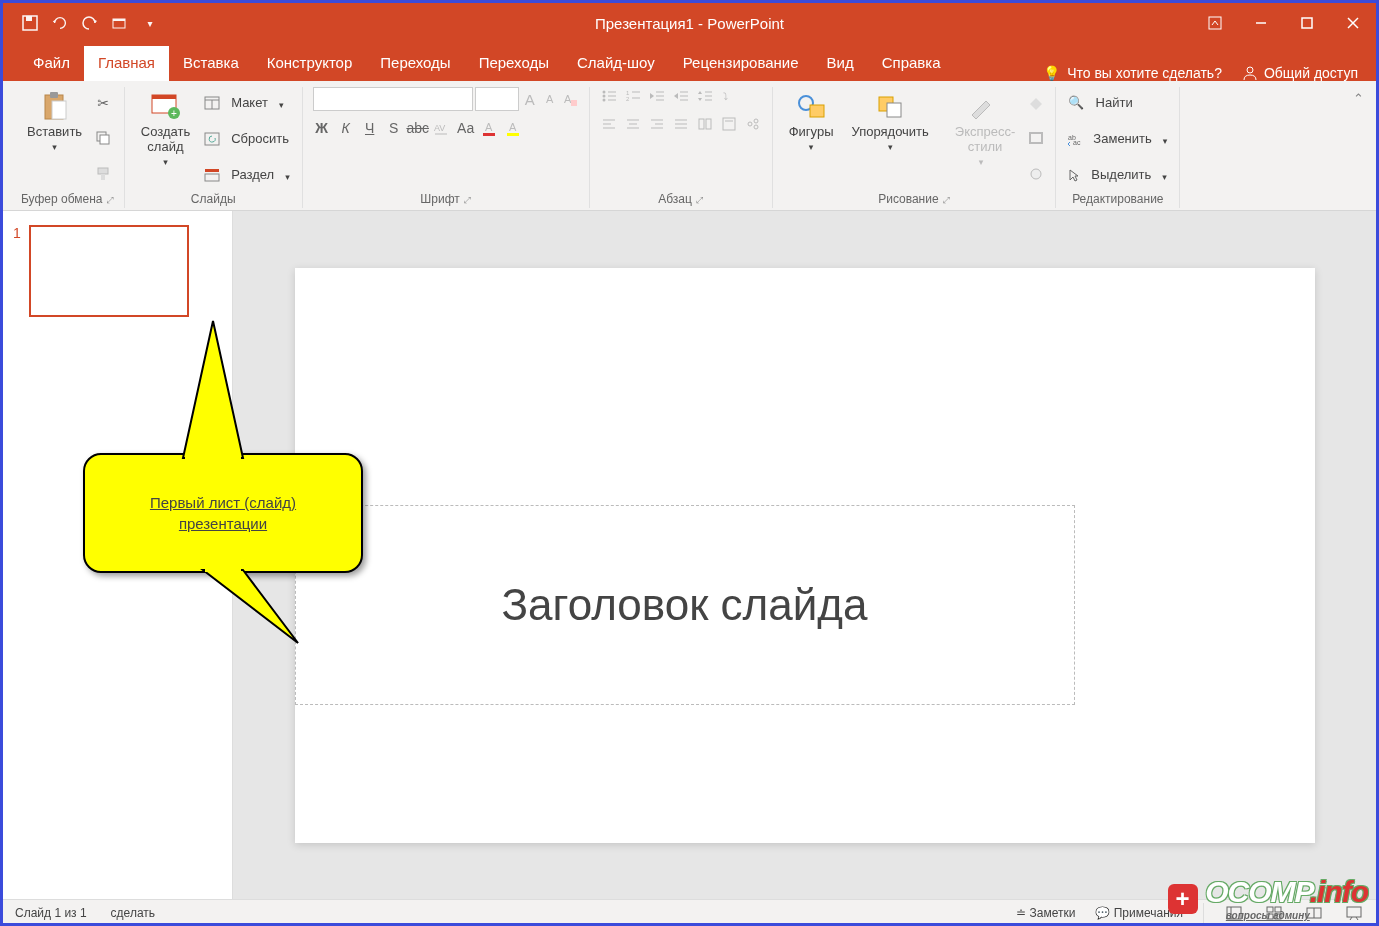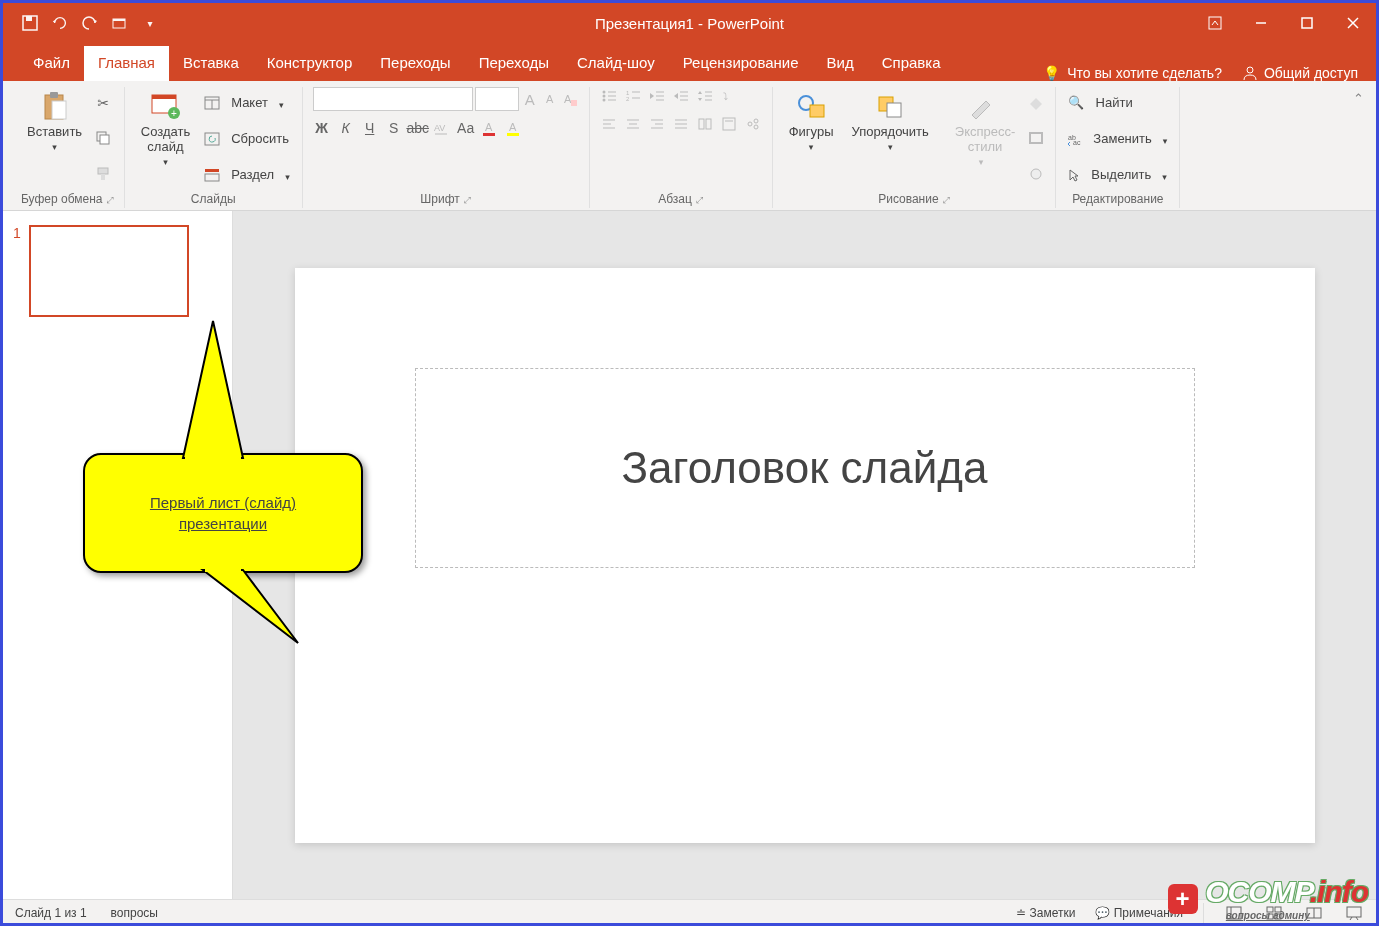--- a/index.html
+++ b/index.html
@@ -29,21 +29,21 @@
 .font-size { width:44px; height:24px; border:1px solid #ccc; background:#fff; }
 .btn-row { display:flex; gap:6px; align-items:center; }
 .ico-s { width:18px; height:18px; display:flex; align-items:center; justify-content:center; color:#666; font-size:14px; }
 .dim { color:#bbbbbb; }
 .workspace { display:flex; height:688px; background:#e6e6e6; }
 .thumbs { width:230px; background:#fff; border-right:1px solid #ddd; padding:14px 10px; }
 .thumb-wrap { display:flex; gap:8px; }
 .thumb-num { font-size:14px; color:#d24726; }
 .thumb { width:160px; height:92px; border:2px solid #d24726; background:#fff; }
 .canvas-area { flex:1; display:flex; align-items:center; justify-content:center; position:relative; }
-.slide { width:1020px; height:575px; background:#fff; box-shadow:0 2px 8px rgba(0,0,0,.15); display:flex; flex-direction:column; align-items:center; padding-top:100px; }
+.slide { width:1020px; height:575px; background:#fff; box-shadow:0 2px 8px rgba(0,0,0,.15); display:flex; align-items:center; padding-top:100px; }
 .ph { border:1px dashed #bbb; width:780px; display:flex; align-items:center; justify-content:center; text-align:center; }
 .ph-title { height:200px; font-size:44px; color:#444; font-weight:300; }
 .ph-sub { margin-top:8px; height:140px; font-size:22px; color:#666; font-weight:300; align-items:flex-start; padding-top:12px; }
 .callout { position:absolute; left:80px; top:450px;text-decoration:underline; }
 .callout-box { width:280px; height:120px; background:#ffff00; border:2px solid #000; border-radius:18px; display:flex; align-items:center; justify-content:center; text-align:center; font-size:15px; line-height:1.4; padding:10px; box-shadow:3px 3px 6px rgba(0,0,0,.4); white-space:pre-line; }
 .status { height:26px; background:#f3f2f1; border-top:1px solid #ddd; display:flex; align-items:center; padding:0 12px; font-size:12px; gap:24px; }
 .status-right { margin-left:auto; display:flex; align-items:center; gap:20px; }
 .view-btn { width:20px; height:16px; display:flex; align-items:center; justify-content:center; }
 .watermark { position:absolute; right:8px; bottom:2px; font-family:Arial; font-weight:bold; font-style:italic; }
 .watermark .brand { color:#fff; text-shadow:-1px -1px 0 #6a6,1px -1px 0 #6a6,-1px 1px 0 #6a6,1px 1px 0 #6a6; font-size:30px; letter-spacing:-1px; }
@@ -499,21 +499,21 @@
   <svg style="position:absolute;top:-135px;left:40px;" width="200" height="340">
     <path d="M 90 3 L 60 140 L 120 140 Z" fill="#ffff00" stroke="#000" stroke-width="2"></path>
     <path d="M 120 252 L 175 325 L 80 252 Z" fill="#ffff00" stroke="#000" stroke-width="2"></path>
     <path d="M 62 140 L 118 140" stroke="#ffff00" stroke-width="4"></path>
     <path d="M 82 252 L 118 252" stroke="#ffff00" stroke-width="4"></path>
   </svg>
 </div>
 
 <div class="status">
   <span>Слайд 1 из 1</span>
-  <span>вопросы</span>
+  <span>сделать</span>
   <div class="status-right">
     <span><span>≐</span> <span>Заметки</span></span>
     <span><span>💬</span> <span>Примечания</span></span>
     <div class="sep"></div>
     <span class="view-btn">
         <svg width="16" height="14">
           <rect x="1" y="1" width="14" height="12" fill="none" stroke="#666"></rect>
           <line x1="5" y1="1" x2="5" y2="13" stroke="#666"></line>
         </svg>
       </span>

